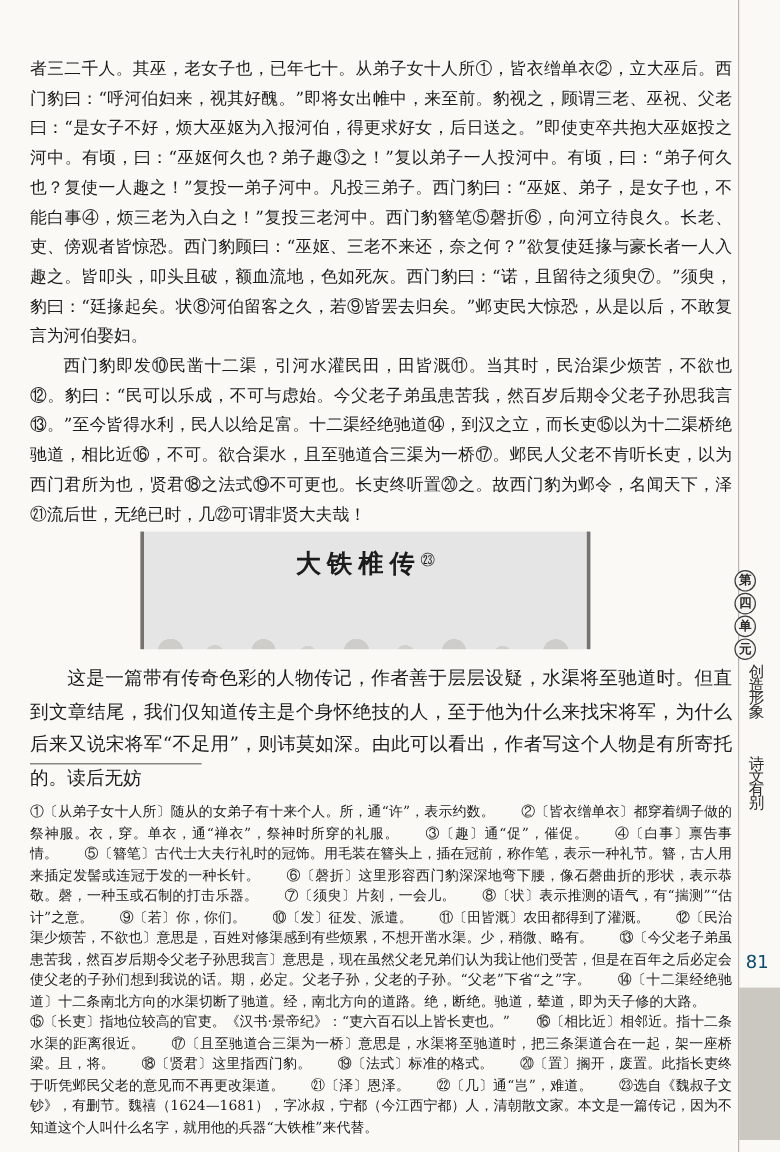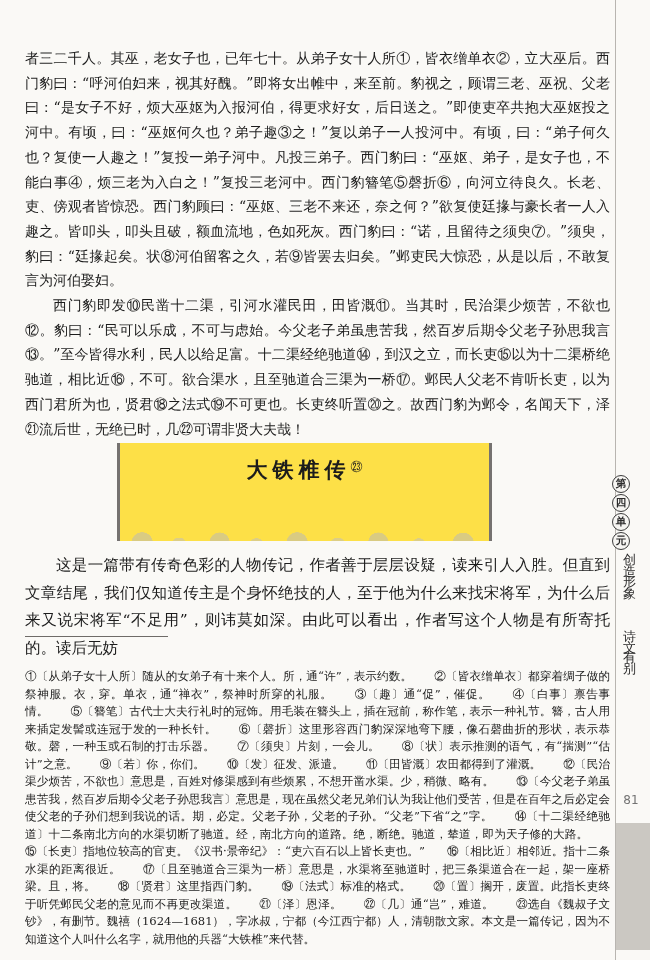--- a/index.html
+++ b/index.html
@@ -10,21 +10,21 @@
     color:#1c1c1c;
   }
   
   .text-col{position:absolute;left:25px;width:585px;}
   .main-text{top:46px;font-size:14px;line-height:24.7px;text-align:justify;}
   .main-text p{margin:0;}
   .main-text p.indent{text-indent:2em;}
   
   .title-box{
     position:absolute;left:117px;top:443px;width:375px;height:98px;
-    background:#fde047;text-align:center;box-sizing:border-box;
+    background:#e5e5e5;text-align:center;box-sizing:border-box;
   }
   .title-box .edge{position:absolute;top:0;bottom:0;width:3px;background:#757270;}
   .title-box .edge.left{left:0;}
   .title-box .edge.right{right:0;}
   .title-box .clouds{
     position:absolute;left:3px;right:3px;bottom:0;height:40px;opacity:.55;
     background-image:
       radial-gradient(circle 17px at 6% 105%, #bdbab3 62%, transparent 64%),
       radial-gradient(circle 13px at 16% 112%, #c3c0b9 62%, transparent 64%),
       radial-gradient(circle 16px at 27% 104%, #bdbab3 62%, transparent 64%),
@@ -60,41 +60,41 @@
     display:inline-flex;align-items:center;justify-content:center;
     font-size:10.5px;font-weight:bold;color:#2a2a2a;background:#f6f5f2;
   }
   .unit-subtitle{
     position:absolute;left:618px;top:543px;writing-mode:vertical-rl;
     font-size:13px;color:#2a2a2a;letter-spacing:11px;line-height:22px;
   }
   .unit-subtitle .part2{margin-top:17px;}
   .page-num{
     position:absolute;left:614px;top:793px;width:34px;text-align:center;
-    font-size:12px;color:#737373;font-family:"DejaVu Sans","Liberation Sans",sans-serif;
+    font-size:15px;color:#0c4a6e;font-family:"DejaVu Sans","Liberation Sans",sans-serif;
   }
   .corner-tab{position:absolute;left:616px;top:823px;width:34px;height:127px;background:#cbc8c2;}
 </style>
 </head>
 <body>
 
 <div class="text-col main-text">
   <p>者三二千人。其巫，老女子也，已年七十。从弟子女十人所①，皆衣缯单衣②，立大巫后。西门豹曰：“呼河伯妇来，视其好醜。”即将女出帷中，来至前。豹视之，顾谓三老、巫祝、父老曰：“是女子不好，烦大巫妪为入报河伯，得更求好女，后日送之。”即使吏卒共抱大巫妪投之河中。有顷，曰：“巫妪何久也？弟子趣③之！”复以弟子一人投河中。有顷，曰：“弟子何久也？复使一人趣之！”复投一弟子河中。凡投三弟子。西门豹曰：“巫妪、弟子，是女子也，不能白事④，烦三老为入白之！”复投三老河中。西门豹簪笔⑤磬折⑥，向河立待良久。长老、吏、傍观者皆惊恐。西门豹顾曰：“巫妪、三老不来还，奈之何？”欲复使廷掾与豪长者一人入趣之。皆叩头，叩头且破，额血流地，色如死灰。西门豹曰：“诺，且留待之须臾⑦。”须臾，豹曰：“廷掾起矣。状⑧河伯留客之久，若⑨皆罢去归矣。”邺吏民大惊恐，从是以后，不敢复言为河伯娶妇。</p>
   <p class="indent">西门豹即发⑩民凿十二渠，引河水灌民田，田皆溉⑪。当其时，民治渠少烦苦，不欲也⑫。豹曰：“民可以乐成，不可与虑始。今父老子弟虽患苦我，然百岁后期令父老子孙思我言⑬。”至今皆得水利，民人以给足富。十二渠经绝驰道⑭，到汉之立，而长吏⑮以为十二渠桥绝驰道，相比近⑯，不可。欲合渠水，且至驰道合三渠为一桥⑰。邺民人父老不肯听长吏，以为西门君所为也，贤君⑱之法式⑲不可更也。长吏终听置⑳之。故西门豹为邺令，名闻天下，泽㉑流后世，无绝已时，几㉒可谓非贤大夫哉！</p>
 </div>
 
 <div class="title-box">
   <span class="edge left"></span>
   <span class="edge right"></span>
   <div class="clouds"></div>
   <h2><span>大铁椎传</span><sup>㉓</sup></h2>
 </div>
 
 <div class="text-col intro">
-  <p>这是一篇带有传奇色彩的人物传记，作者善于层层设疑，读来引人入胜。但直到文章结尾，我们仅知道传主是个身怀绝技的人，至于他为什么来找宋将军，为什么后来又说宋将军“不足用”，则讳莫如深。由此可以看出，作者写这个人物是有所寄托的。读后无妨</p>
+  <p>这是一篇带有传奇色彩的人物传记，作者善于层层设疑，水渠将至驰道时。但直到文章结尾，我们仅知道传主是个身怀绝技的人，至于他为什么来找宋将军，为什么后来又说宋将军“不足用”，则讳莫如深。由此可以看出，作者写这个人物是有所寄托的。读后无妨</p>
 </div>
 
 <div class="fn-rule"></div>
 
 <div class="text-col footnotes"><span class="fn-item">①〔从弟子女十人所〕随从的女弟子有十来个人。所，通“许”，表示约数。</span><span class="fn-item">②〔皆衣缯单衣〕都穿着绸子做的祭神服。衣，穿。单衣，通“禅衣”，祭神时所穿的礼服。</span><span class="fn-item">③〔趣〕通“促”，催促。</span><span class="fn-item">④〔白事〕禀告事情。</span><span class="fn-item">⑤〔簪笔〕古代士大夫行礼时的冠饰。用毛装在簪头上，插在冠前，称作笔，表示一种礼节。簪，古人用来插定发髻或连冠于发的一种长针。</span><span class="fn-item">⑥〔磬折〕这里形容西门豹深深地弯下腰，像石磬曲折的形状，表示恭敬。磬，一种玉或石制的打击乐器。</span><span class="fn-item">⑦〔须臾〕片刻，一会儿。</span><span class="fn-item">⑧〔状〕表示推测的语气，有“揣测”“估计”之意。</span><span class="fn-item">⑨〔若〕你，你们。</span><span class="fn-item">⑩〔发〕征发、派遣。</span><span class="fn-item">⑪〔田皆溉〕农田都得到了灌溉。</span><span class="fn-item">⑫〔民治渠少烦苦，不欲也〕意思是，百姓对修渠感到有些烦累，不想开凿水渠。少，稍微、略有。</span><span class="fn-item">⑬〔今父老子弟虽患苦我，然百岁后期令父老子孙思我言〕意思是，现在虽然父老兄弟们认为我让他们受苦，但是在百年之后必定会使父老的子孙们想到我说的话。期，必定。父老子孙，父老的子孙。“父老”下省“之”字。</span><span class="fn-item">⑭〔十二渠经绝驰道〕十二条南北方向的水渠切断了驰道。经，南北方向的道路。绝，断绝。驰道，辇道，即为天子修的大路。</span><span class="fn-item">⑮〔长吏〕指地位较高的官吏。《汉书·景帝纪》：“吏六百石以上皆长吏也。”</span><span class="fn-item">⑯〔相比近〕相邻近。指十二条水渠的距离很近。</span><span class="fn-item">⑰〔且至驰道合三渠为一桥〕意思是，水渠将至驰道时，把三条渠道合在一起，架一座桥梁。且，将。</span><span class="fn-item">⑱〔贤君〕这里指西门豹。</span><span class="fn-item">⑲〔法式〕标准的格式。</span><span class="fn-item">⑳〔置〕搁开，废置。此指长吏终于听凭邺民父老的意见而不再更改渠道。</span><span class="fn-item">㉑〔泽〕恩泽。</span><span class="fn-item">㉒〔几〕通“岂”，难道。</span><span class="fn-item">㉓选自《魏叔子文钞》，有删节。魏禧（1624—1681），字冰叔，宁都（今江西宁都）人，清朝散文家。本文是一篇传记，因为不知道这个人叫什么名字，就用他的兵器“大铁椎”来代替。</span></div>
 
 <div class="sidebar-line"></div>
 <div class="unit-badge">
     <span class="badge-circle">第</span>
     <span class="badge-circle">四</span>

